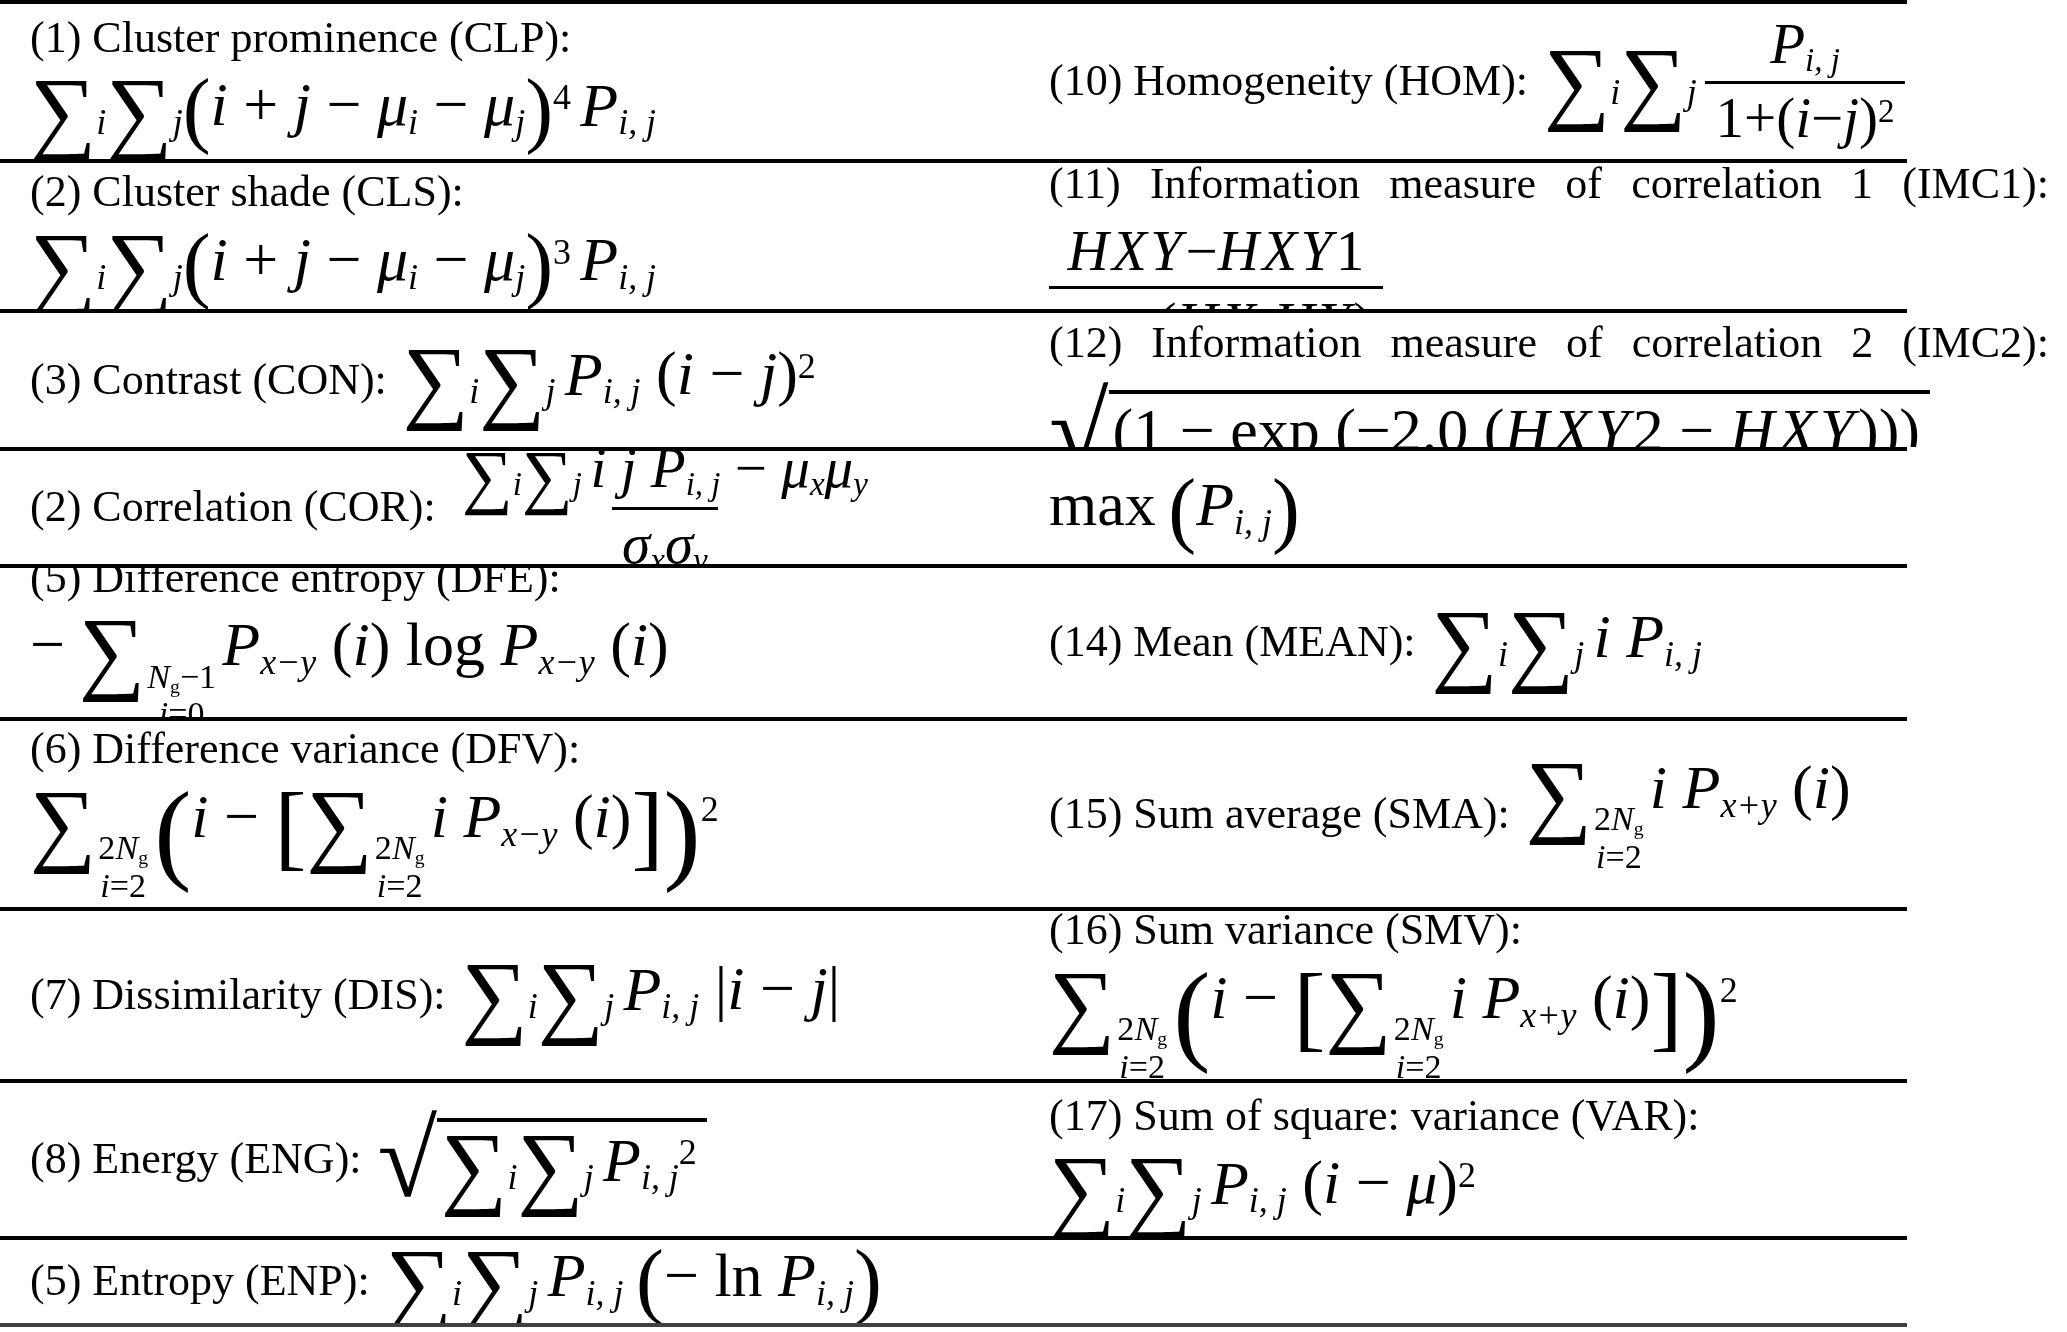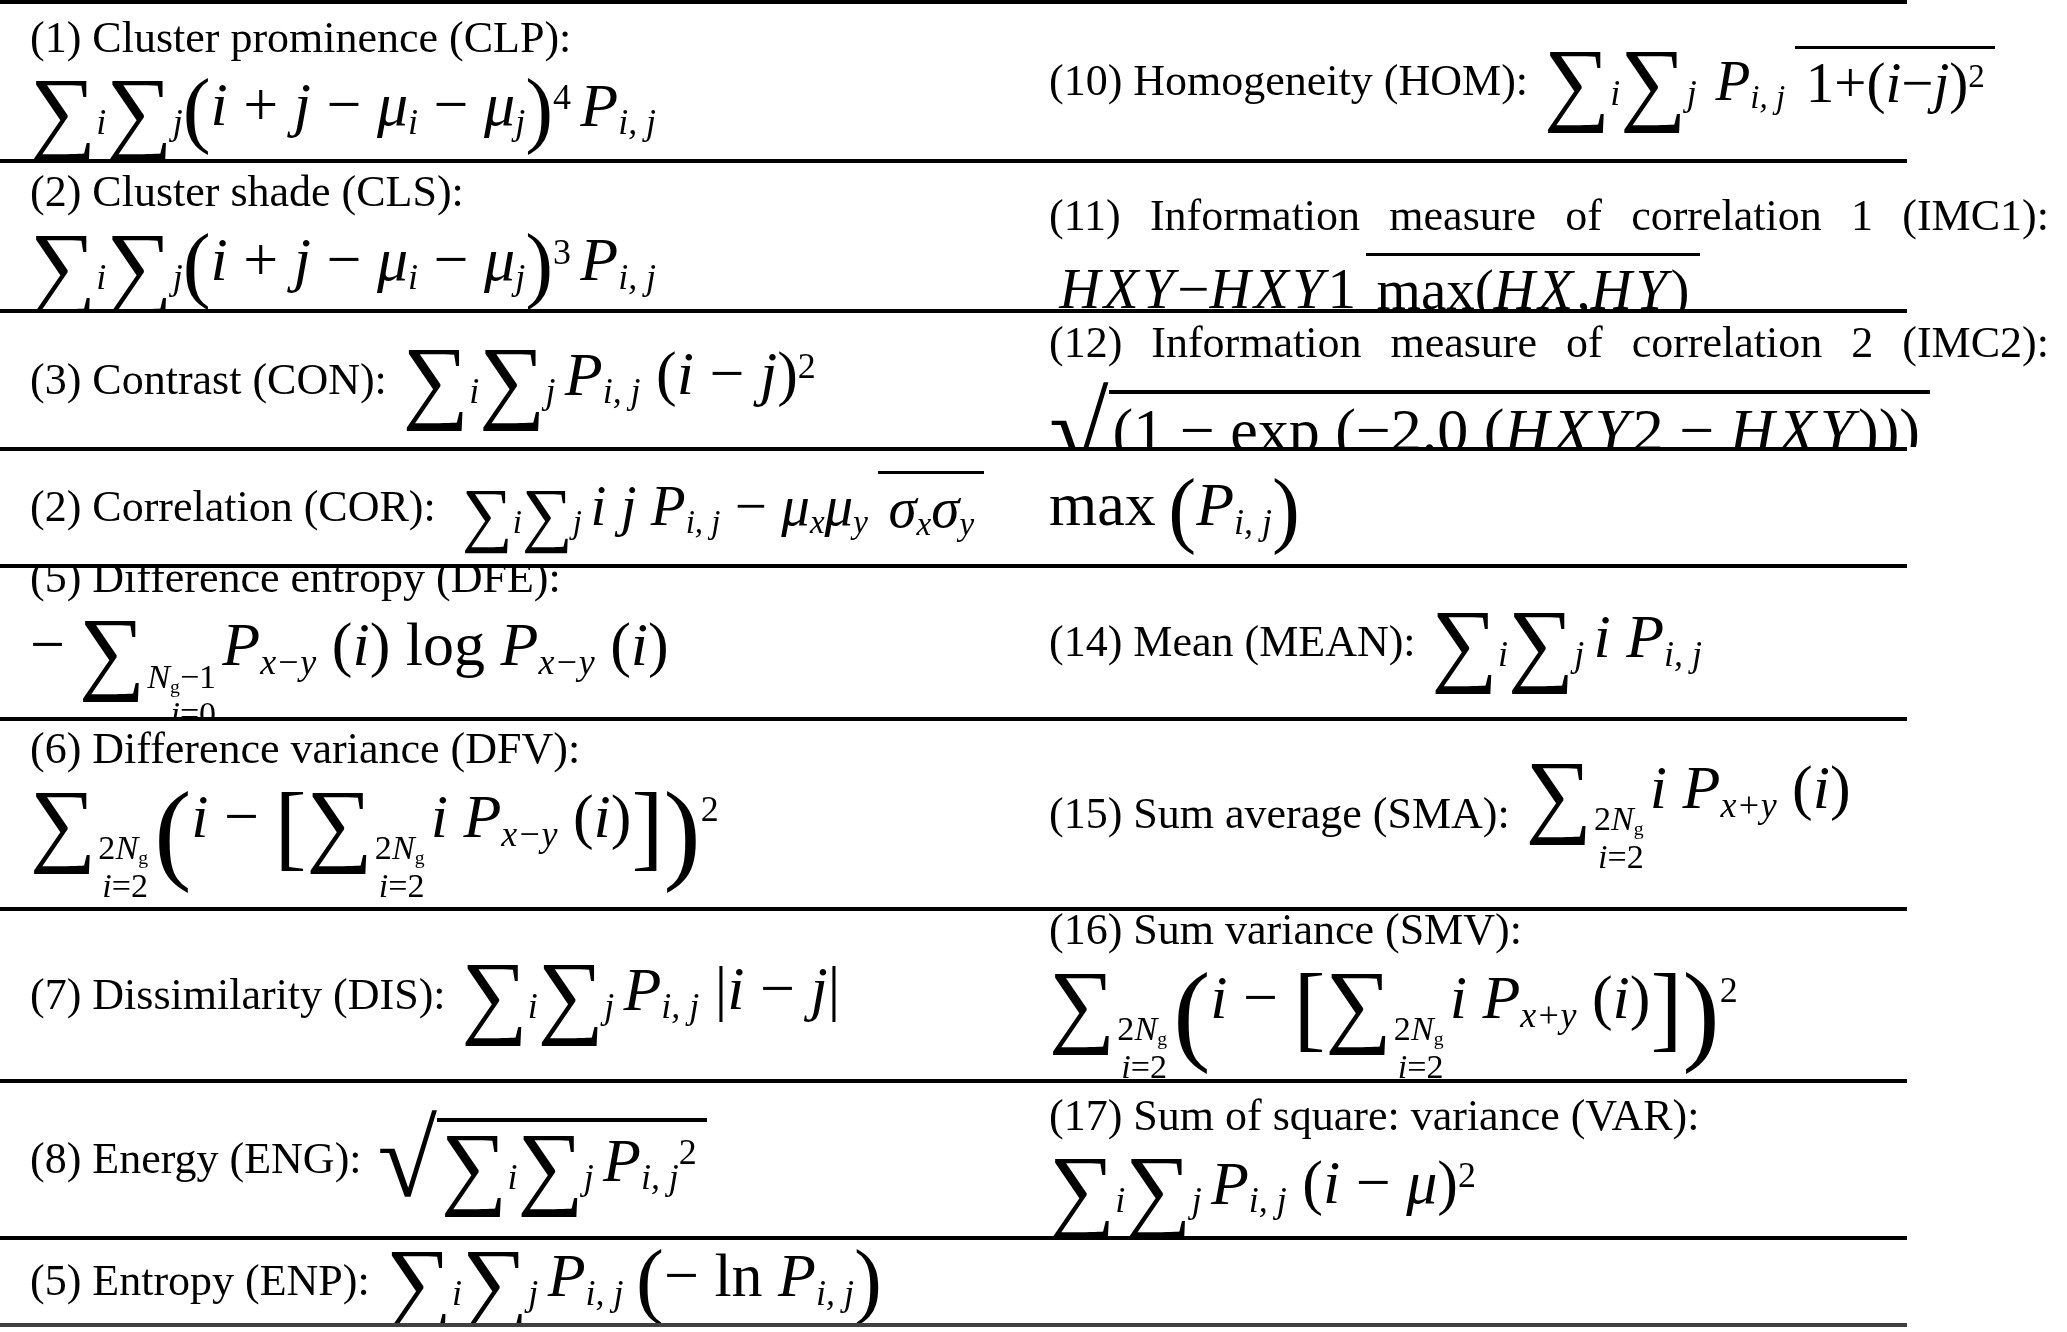--- a/index.html
+++ b/index.html
@@ -25,25 +25,25 @@
   .formula sub{font-size:0.58em;vertical-align:-0.25em;}
   .formula sup{font-size:0.58em;vertical-align:0.45em;}
   .v{font-style:italic;}
   .rm{font-style:normal;}
   .ls{letter-spacing:0.06em;}
   .sp{margin-left:0.15em;}
   .sum{font-style:normal;font-size:1.5em;line-height:0.85;vertical-align:-0.18em;}
   .hi{font-size:0.58em;vertical-align:0.6em;}
   .hi2{font-size:0.58em;vertical-align:1.05em;}
   .ss{
-    display:inline-flex;flex-direction:column;align-items:flex-end;
+    display:inline-flex;flex-direction:column;align-items:center;
     font-size:0.55em;line-height:1.05;vertical-align:-0.65em;margin:0 0.18em 0 0.06em;
   }
   .frac{
-    display:inline-flex;flex-direction:row;align-items:center;
+    display:inline-flex;flex-direction:column;align-items:center;
     vertical-align:middle;line-height:1.2;font-size:0.92em;
   }
   .frac .num,.frac .den{padding:0 0.18em;}
   .frac .den{border-top:3px solid #000;}
   .frac .sum{font-size:1.25em;}
   .sqrt{display:inline-flex;align-items:flex-start;vertical-align:middle;}
   .sqrt .sign{font-style:normal;font-size:1.75em;line-height:1;}
   .sqrt .bod{border-top:4px solid #000;margin-top:13px;padding:4px 10px 0 4px;}
   .bp{font-style:normal;font-size:1.35em;line-height:0.8;vertical-align:-0.14em;}
   .bp2{font-style:normal;font-size:1.8em;line-height:0.72;vertical-align:-0.28em;}

